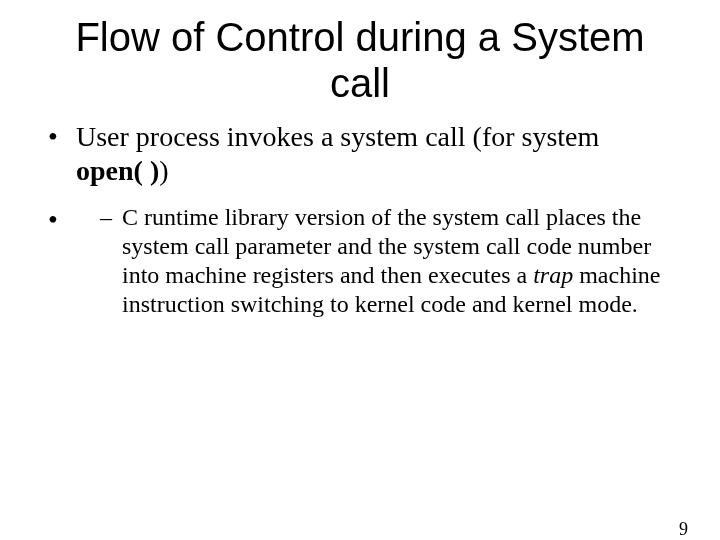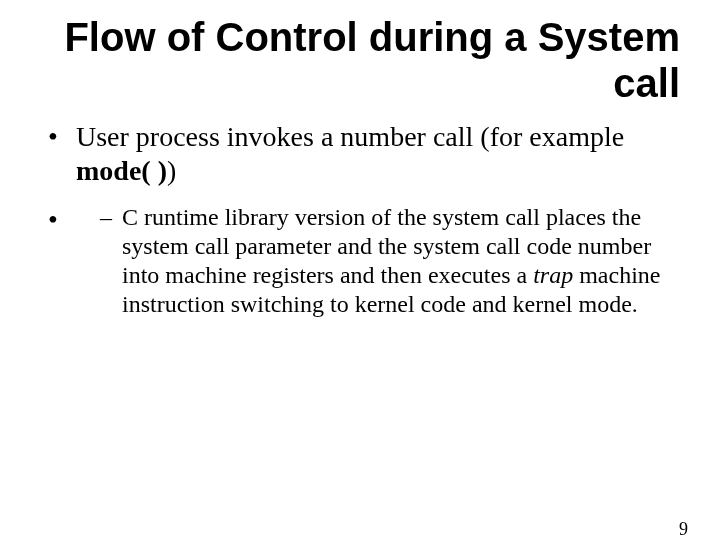--- a/index.html
+++ b/index.html
@@ -13,24 +13,23 @@
   }
   .slide {
     position: relative;
     width: 720px;
     height: 540px;
     box-sizing: border-box;
   }
   .title {
     font-family: Arial, Helvetica, sans-serif;
     font-size: 40px;
-    text-align: right;
+    text-align: center;
     margin: 14px 40px 14px 40px;
     line-height: 1.15;
-    font-weight: bold;
   }
   ul.main {
     list-style: none;
     margin: 0 48px 0 48px;
     padding: 0;
     font-size: 28px;
     line-height: 1.2;
   }
   ul.main > li {
     position: relative;
@@ -71,21 +70,21 @@
   }
 </style>
 </head>
 <body>
 
 <div class="slide">
   <div class="title">Flow of Control during a System call</div>
 
   <ul class="main">
     <li>
-      <span>User process invokes a number call (for example </span><span class="bold">mode( )</span><span>)</span>
+      <span>User process invokes a system call (for system </span><span class="bold">open( )</span><span>)</span>
     </li>
     <li>
       <ul class="sub">
         <li>
           <span>C runtime library version of the system call places the system call parameter and the system call code number into machine registers and then executes a </span><span class="ital">trap</span><span> machine instruction switching to kernel code and kernel mode.</span>
         </li>
       </ul>
     </li>
   </ul>
 

